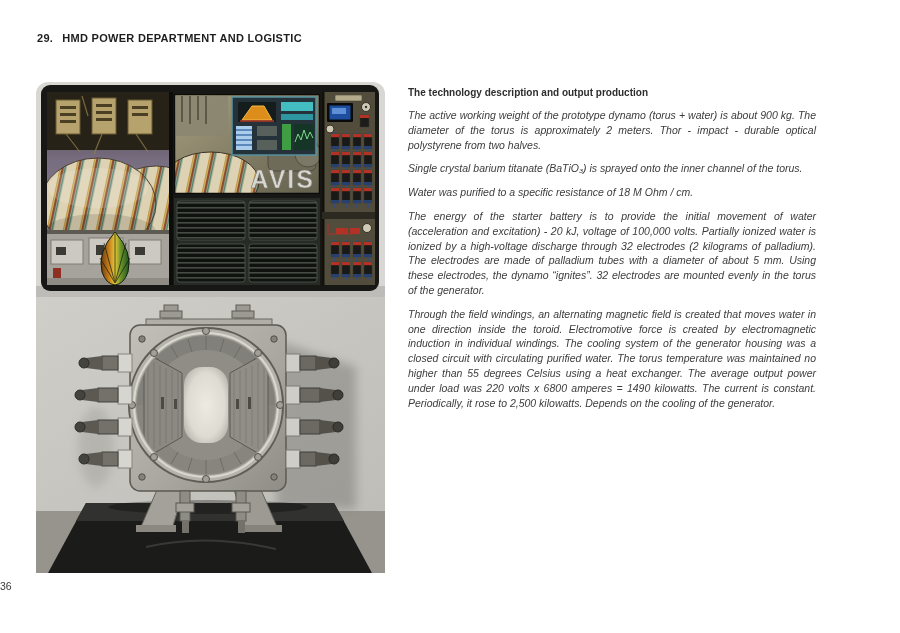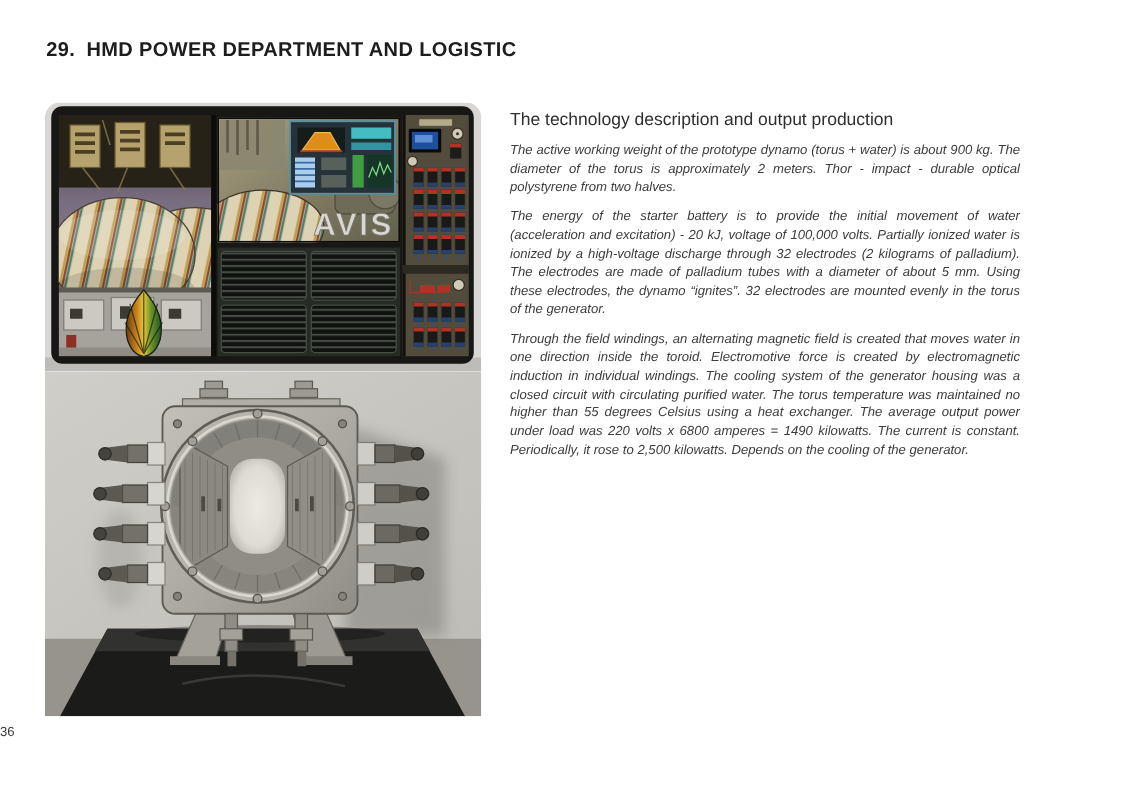--- a/index.html
+++ b/index.html
@@ -2,28 +2,28 @@
 <html><head>
 <meta charset="utf-8">
 <style>
   html,body { margin:0; padding:0; background:#ffffff; }
   .page {
     position:relative; width:900px; height:633px; background:#ffffff;
     font-family:"Liberation Sans", sans-serif; overflow:hidden;
   }
   .doc-heading {
     position:absolute; left:37px; top:32px; display:flex; gap:9px;
-    font-size:16px; font-weight:bold; color:#1d1d1d; letter-spacing:.3px;
+    font-size:11px; font-weight:bold; color:#1d1d1d; letter-spacing:.3px;
   }
   .figures { position:absolute; left:36px; top:82px; width:416px; }
   .figures figure { margin:0; padding:0; line-height:0; }
   .figures svg { display:block; }
   .text-col { position:absolute; left:408px; top:87px; width:408px; color:#3c3c3c; }
   .text-col h2 {
-    margin:0 0 10px 0; font-size:14px; font-weight:400; color:#2e2e2e;
+    margin:0 0 10px 0; font-size:10px; font-weight:700; color:#2e2e2e;
   }
   .text-col p {
     margin:0 0 9px 0; font-size:10.5px; line-height:14.8px;
     text-align:justify; text-justify:inter-word; color:#3c3c3c;font-style:italic;
   }
   .page-number {
     position:absolute; left:0; right:0; top:580px; text-align:left;
     font-size:10.5px; color:#3a3a3a;
   }
   .avis-text {
@@ -428,20 +428,22 @@
           <rect x="196" y="206" width="18" height="9" fill="#a3a199" stroke="#5b5952"></rect>
           <rect x="202" y="224" width="7" height="12" fill="#73716a"></rect>
         </g>
       </svg>
     </figure>
   </div>
 
   <div class="text-col">
     <h2>The technology description and output production</h2>
     <p>The active working weight of the prototype dynamo (torus + water) is about 900 kg. The diameter of the torus is approximately 2 meters. Thor - impact - durable optical polystyrene from two halves.</p>
+    <p>Single crystal barium titanate (BaTiO₃) is sprayed onto the inner channel of the torus.</p>
+    <p>Water was purified to a specific resistance of 18 M Ohm / cm.</p>
     <p>The energy of the starter battery is to provide the initial movement of water (acceleration and excitation) - 20 kJ, voltage of 100,000 volts. Partially ionized water is ionized by a high-voltage discharge through 32 electrodes (2 kilograms of palladium). The electrodes are made of palladium tubes with a diameter of about 5 mm. Using these electrodes, the dynamo “ignites”. 32 electrodes are mounted evenly in the torus of the generator.</p>
     <p>Through the field windings, an alternating magnetic field is created that moves water in one direction inside the toroid. Electromotive force is created by electromagnetic induction in individual windings. The cooling system of the generator housing was a closed circuit with circulating purified water. The torus temperature was maintained no higher than 55 degrees Celsius using a heat exchanger. The average output power under load was 220 volts x 6800 amperes = 1490 kilowatts. The current is constant. Periodically, it rose to 2,500 kilowatts. Depends on the cooling of the generator.</p>
   </div>
 
   <footer class="page-number">
     <span>36</span>
   </footer>
 
 </div>
 

